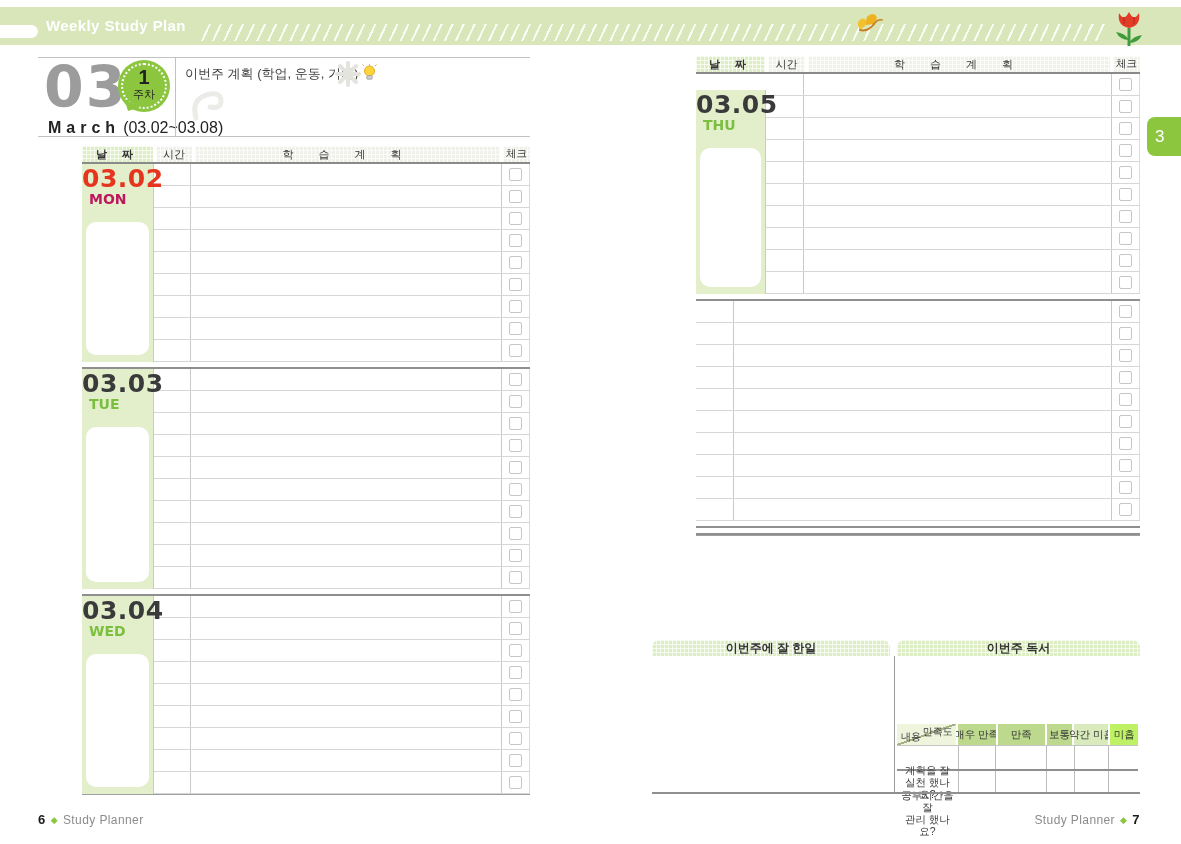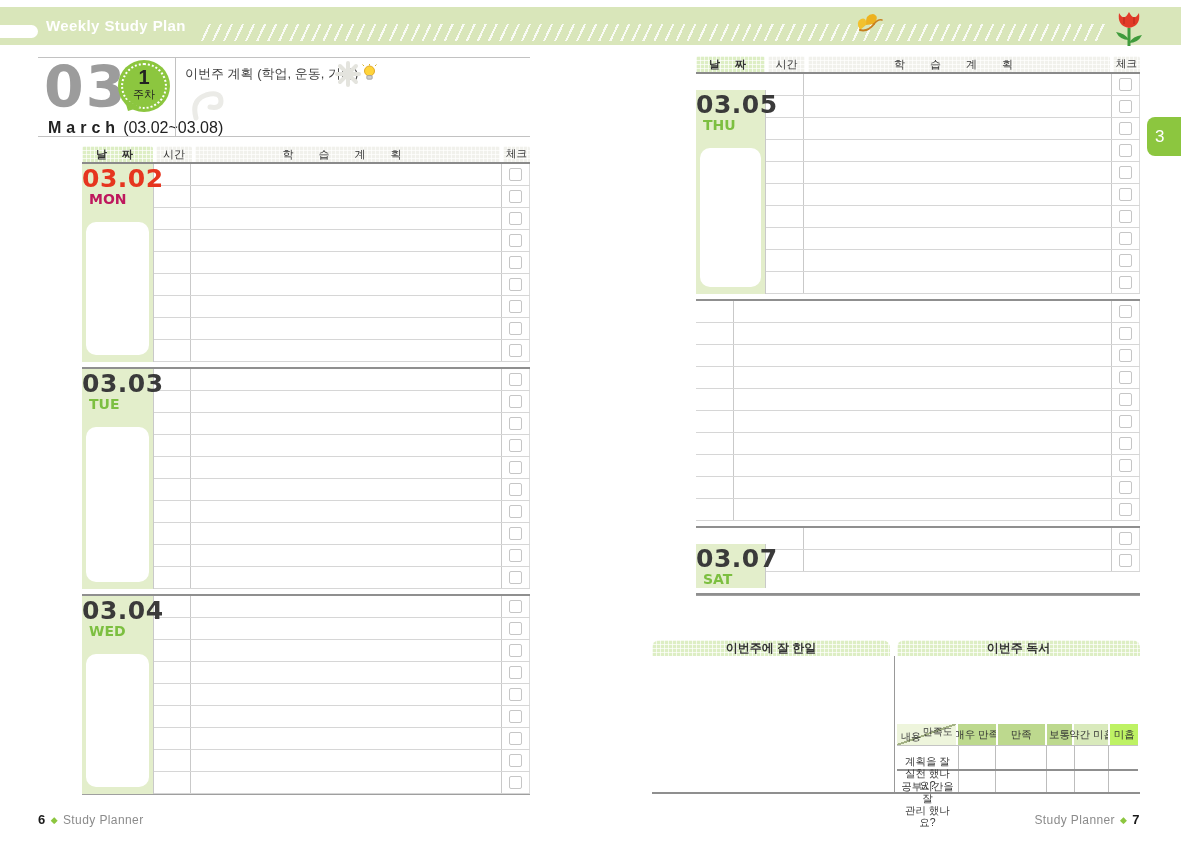--- a/index.html
+++ b/index.html
@@ -87,21 +87,21 @@
   .sat-hdr{ height:22px; border-bottom:1px solid #c4c4c4; }
   .sat-corner{ width:66px; position:relative; background-color:#eef5dc;
       background-image:linear-gradient(to bottom right, transparent calc(50% - 1px), #a3b184 calc(50% - 1px),
                         #a3b184 calc(50% + 1px), transparent calc(50% + 1px)); }
   .sat-corner-top{ position:absolute; top:1px; right:3px; font-size:10px; color:#333; }
   .sat-corner-bottom{ position:absolute; bottom:1px; left:4px; font-size:10px; color:#333; }
   .sat-hcell{ display:flex; align-items:center; justify-content:center; font-size:10.5px; color:#333;
       border-left:2px solid #fff; white-space:nowrap; }
   .sat-qrow{ height:23px; }
   .sat-qrow + .sat-qrow{ border-top:2px solid #8f8f8f; height:24px; }
-  .sat-label{ width:66px; text-align:center; font-size:10.5px; color:#3a3a3a; line-height:1.15; padding-top:9px; }
+  .sat-label{ width:66px; text-align:center; font-size:10.5px; color:#3a3a3a; line-height:1.15; padding-top:18px; }
   .sat-cell{ border-left:1px solid #bdbdbd; }
   .col-0{ width:40px; } .col-1{ width:55px; } .col-2{ width:31px; } .col-3{ width:36px; } .col-4{ width:33px; }
 
   
   .side-tab{ position:absolute; left:1147px; top:117px; width:34px; height:39px; background:#8cc63f;
       border-radius:8px 0 0 8px; color:#fff; font-size:17px; display:flex; align-items:center; padding-left:8px; }
   .footer{ position:absolute; top:812px; font-size:12px; color:#8b8b8b; display:flex; align-items:center;
       gap:5px; letter-spacing:.4px; }
   .footer-left{ left:38px; }
   .footer-right{ right:41px; }
@@ -559,42 +559,20 @@
           <div class="row">
             <div class="time-cell"></div>
             <div class="plan-cell"></div>
             <div class="check-cell">
               <span class="checkbox"></span>
             </div>
           </div>
         </div>
       </div>
       <div class="block-sep"></div>
-      <div class="day-block">
-        <div class="date-cell">
-          <div class="date-text" style="color: rgb(58, 58, 58);">03.07</div>
-          <div class="weekday-text" style="color: rgb(124, 191, 64);">SAT</div>
-        </div>
-        <div class="rows">
-          <div class="row">
-            <div class="time-cell"></div>
-            <div class="plan-cell"></div>
-            <div class="check-cell">
-              <span class="checkbox"></span>
-            </div>
-          </div>
-          <div class="row">
-            <div class="time-cell"></div>
-            <div class="plan-cell"></div>
-            <div class="check-cell">
-              <span class="checkbox"></span>
-            </div>
-          </div>
-        </div>
-      </div>
       <div class="block-sep"></div>
       <div class="table-end"></div>
     </div>
 
   <div class="bottom-section">
     <div class="section-hdr good-hdr">이번주에 잘 한일</div>
     <div class="section-hdr read-hdr">이번주 독서</div>
     <div class="section-vdivider"></div>
     <div class="good-area"></div>
     <div class="read-area"></div>

